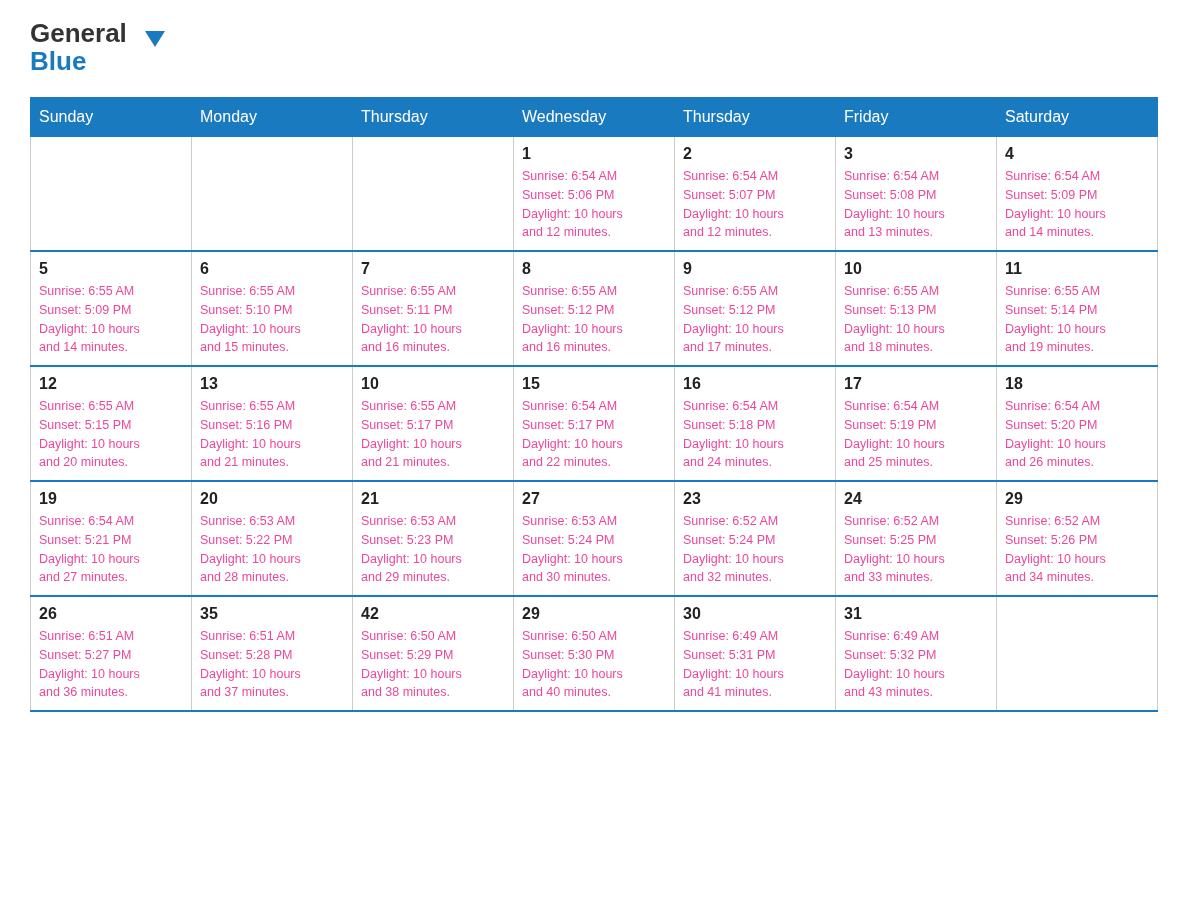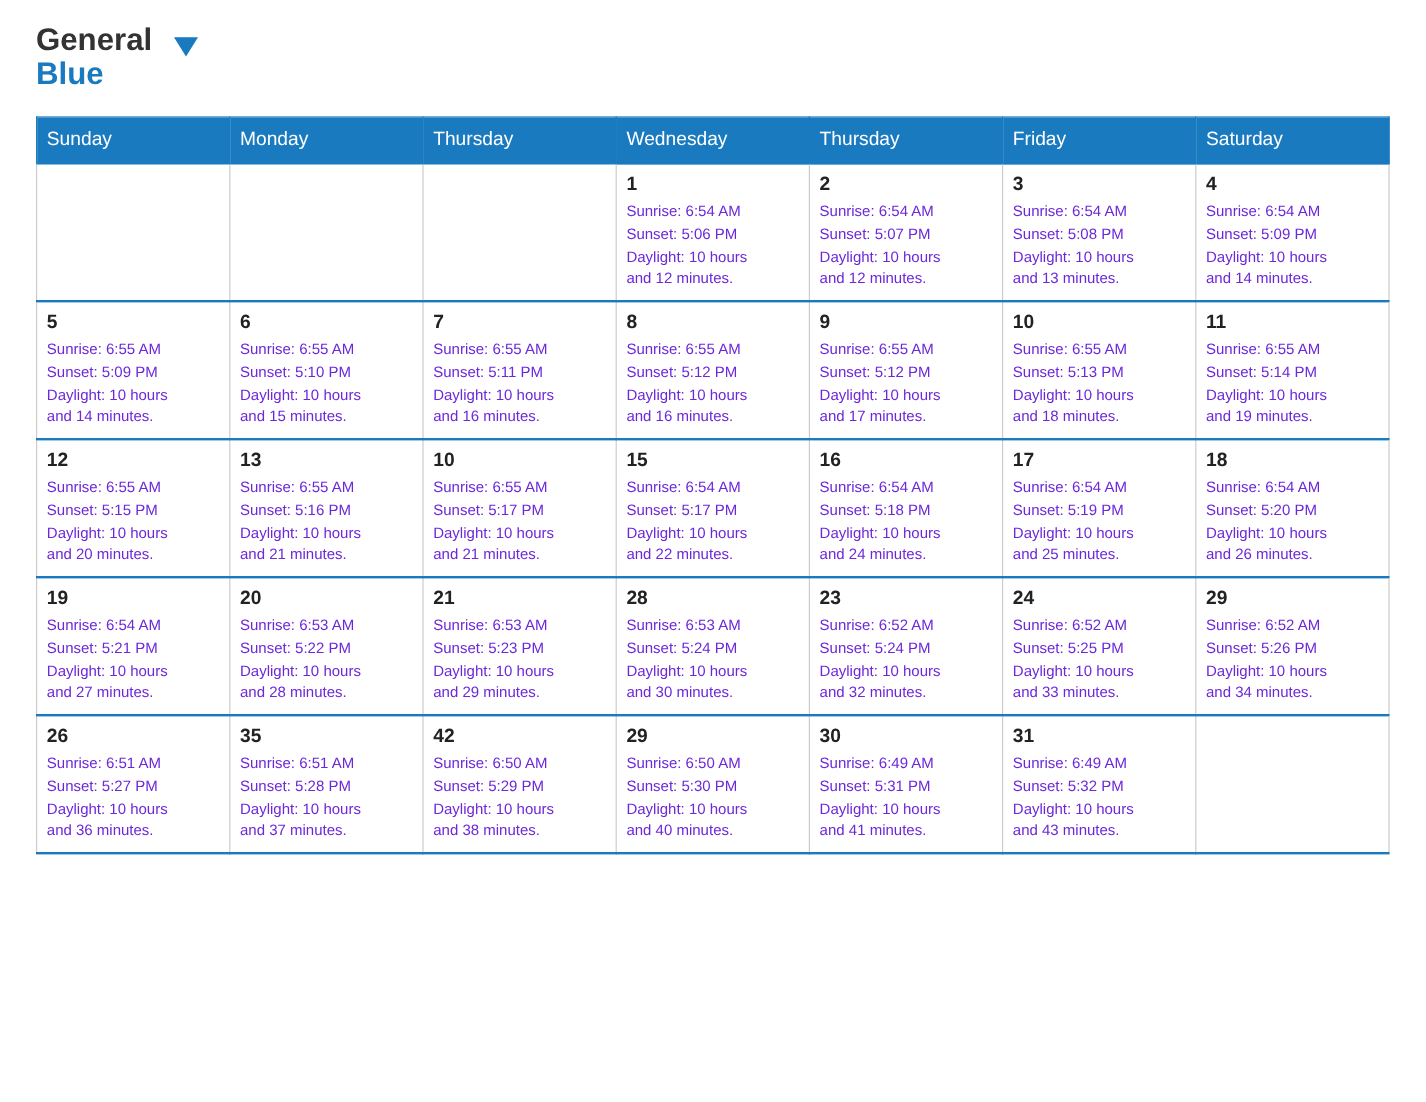--- a/index.html
+++ b/index.html
@@ -62,21 +62,21 @@
     }
     .day-number {
       font-size: 16px;
       font-weight: bold;
       color: #222;
       display: block;
       margin-bottom: 4px;
     }
     .day-info {
       font-size: 12.5px;
-      color: #6d28d9;
+      color: #ec4899;
       line-height: 1.5;
     }
     .empty-cell {
       background: #fff;
     }
   </style>
 </head>
 <body>
 
 <div class="header">
@@ -259,21 +259,21 @@
 and 28 minutes.</div>
         </td>
         <td>
           <span class="day-number">21</span>
           <div class="day-info" style="white-space: pre-line;">Sunrise: 6:53 AM
 Sunset: 5:23 PM
 Daylight: 10 hours
 and 29 minutes.</div>
         </td>
         <td>
-          <span class="day-number">28</span>
+          <span class="day-number">27</span>
           <div class="day-info" style="white-space: pre-line;">Sunrise: 6:53 AM
 Sunset: 5:24 PM
 Daylight: 10 hours
 and 30 minutes.</div>
         </td>
         <td>
           <span class="day-number">23</span>
           <div class="day-info" style="white-space: pre-line;">Sunrise: 6:52 AM
 Sunset: 5:24 PM
 Daylight: 10 hours

